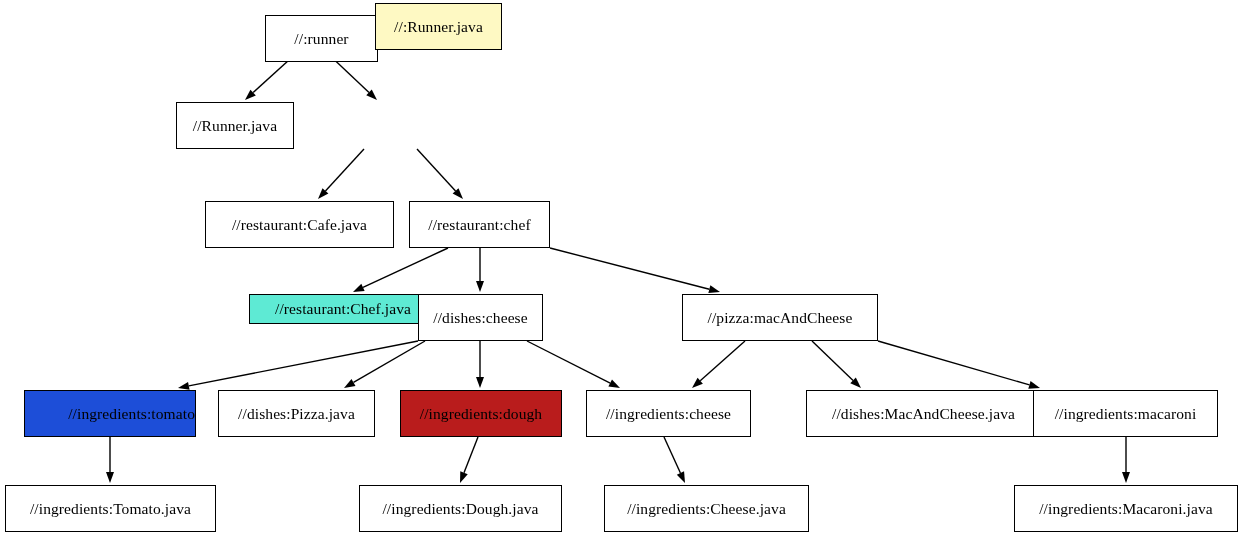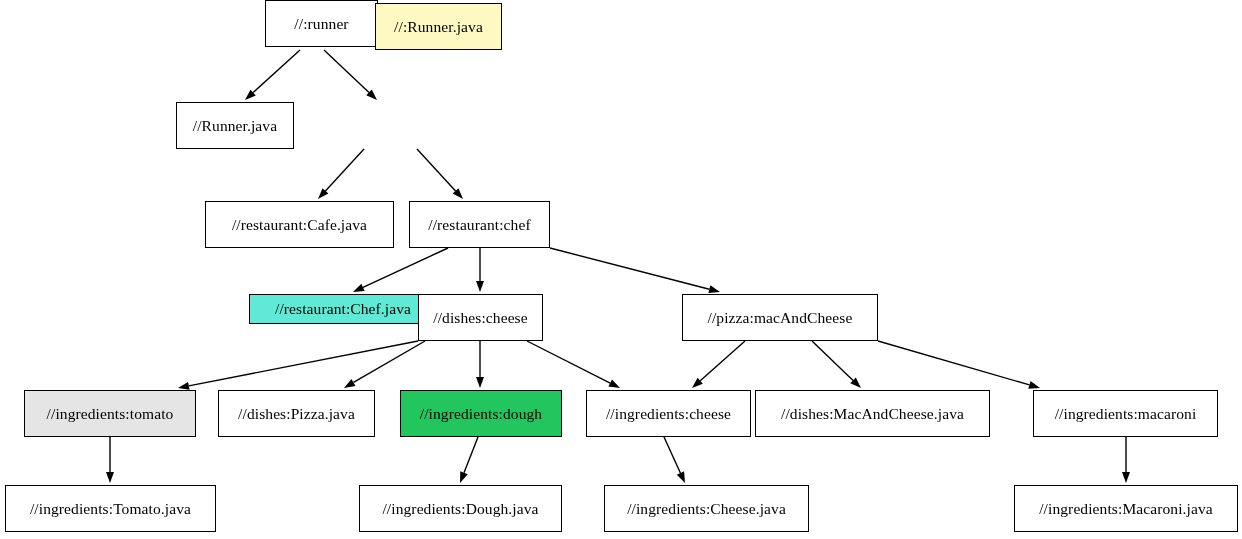--- a/index.html
+++ b/index.html
@@ -121,21 +121,21 @@
       <g>
         <line x1="664" y1="437" x2="680.4317841545139" y2="472.99343195750663" stroke="#000000" stroke-width="1.4"></line>
         <polygon points="685,483 676.7930321390618,474.6546013558652 684.0705361699661,471.33226255914803" fill="#000000"></polygon>
       </g>
       <g>
         <line x1="1126" y1="437" x2="1126" y2="472" stroke="#000000" stroke-width="1.4"></line>
         <polygon points="1126,483 1122,472 1130,472" fill="#000000"></polygon>
       </g>
     </svg>
   <div id="node-layer">
-      <div class="graph-node" style="left: 265px; top: 0; width: 113px; height: 47px; background: rgb(255, 255, 255); border-color: rgb(0, 0, 0);">
+      <div class="graph-node" style="left: 265px; top: 15px; width: 113px; height: 47px; background: rgb(255, 255, 255); border-color: rgb(0, 0, 0);">
         <span class="node-label">//:runner</span>
       </div>
       <div class="graph-node" style="left: 375px; top: 3px; width: 127px; height: 47px; background: #fef9c3; border-color: rgb(0, 0, 0);">
         <span class="node-label">//:Runner.java</span>
       </div>
       <div class="graph-node" style="left: 176px; top: 102px; width: 118px; height: 47px; background: rgb(255, 255, 255); border-color: rgb(0, 0, 0);">
         <span class="node-label">//Runner.java</span>
       </div>
       <div class="graph-node" style="left: 205px; top: 201px; width: 189px; height: 47px; background: rgb(255, 255, 255); border-color: rgb(0, 0, 0);">
         <span class="node-label">//restaurant:Cafe.java</span>
@@ -145,33 +145,33 @@
       </div>
       <div class="graph-node" style="left: 218px; top: 294px; width: 188px; height: 30px; background: #5eead4; border-color: rgb(0, 0, 0); margin-left: 31px;">
         <span class="node-label">//restaurant:Chef.java</span>
       </div>
       <div class="graph-node" style="left: 418px; top: 294px; width: 125px; height: 47px; background: rgb(255, 255, 255); border-color: rgb(0, 0, 0);">
         <span class="node-label">//dishes:cheese</span>
       </div>
       <div class="graph-node" style="left: 682px; top: 294px; width: 196px; height: 47px; background: rgb(255, 255, 255); border-color: rgb(0, 0, 0);">
         <span class="node-label">//pizza:macAndCheese</span>
       </div>
-      <div class="graph-node" style="left: 24px; top: 390px; width: 172px; height: 47px; background: #e5e5e5; border-color: rgb(0, 0, 0);">
+      <div class="graph-node" style="left: 24px; top: 390px; width: 172px; height: 47px; background: #1d4ed8; border-color: rgb(0, 0, 0); justify-content: flex-end;">
         <span class="node-label">//ingredients:tomato</span>
       </div>
       <div class="graph-node" style="left: 218px; top: 390px; width: 157px; height: 47px; background: rgb(255, 255, 255); border-color: rgb(0, 0, 0);">
         <span class="node-label">//dishes:Pizza.java</span>
       </div>
-      <div class="graph-node" style="left: 400px; top: 390px; width: 162px; height: 47px; background: #22c55e; border-color: rgb(0, 0, 0);">
+      <div class="graph-node" style="left: 400px; top: 390px; width: 162px; height: 47px; background: #b91c1c; border-color: rgb(0, 0, 0);">
         <span class="node-label">//ingredients:dough</span>
       </div>
       <div class="graph-node" style="left: 586px; top: 390px; width: 165px; height: 47px; background: rgb(255, 255, 255); border-color: rgb(0, 0, 0);">
         <span class="node-label">//ingredients:cheese</span>
       </div>
-      <div class="graph-node" style="left: 755px; top: 390px; width: 235px; height: 47px; background: rgb(255, 255, 255); border-color: rgb(0, 0, 0);">
+      <div class="graph-node" style="left: 806px; top: 390px; width: 235px; height: 47px; background: rgb(255, 255, 255); border-color: rgb(0, 0, 0);">
         <span class="node-label">//dishes:MacAndCheese.java</span>
       </div>
       <div class="graph-node" style="left: 1033px; top: 390px; width: 185px; height: 47px; background: rgb(255, 255, 255); border-color: rgb(0, 0, 0);">
         <span class="node-label">//ingredients:macaroni</span>
       </div>
       <div class="graph-node" style="left: 5px; top: 485px; width: 211px; height: 47px; background: rgb(255, 255, 255); border-color: rgb(0, 0, 0);">
         <span class="node-label">//ingredients:Tomato.java</span>
       </div>
       <div class="graph-node" style="left: 359px; top: 485px; width: 203px; height: 47px; background: rgb(255, 255, 255); border-color: rgb(0, 0, 0);">
         <span class="node-label">//ingredients:Dough.java</span>

